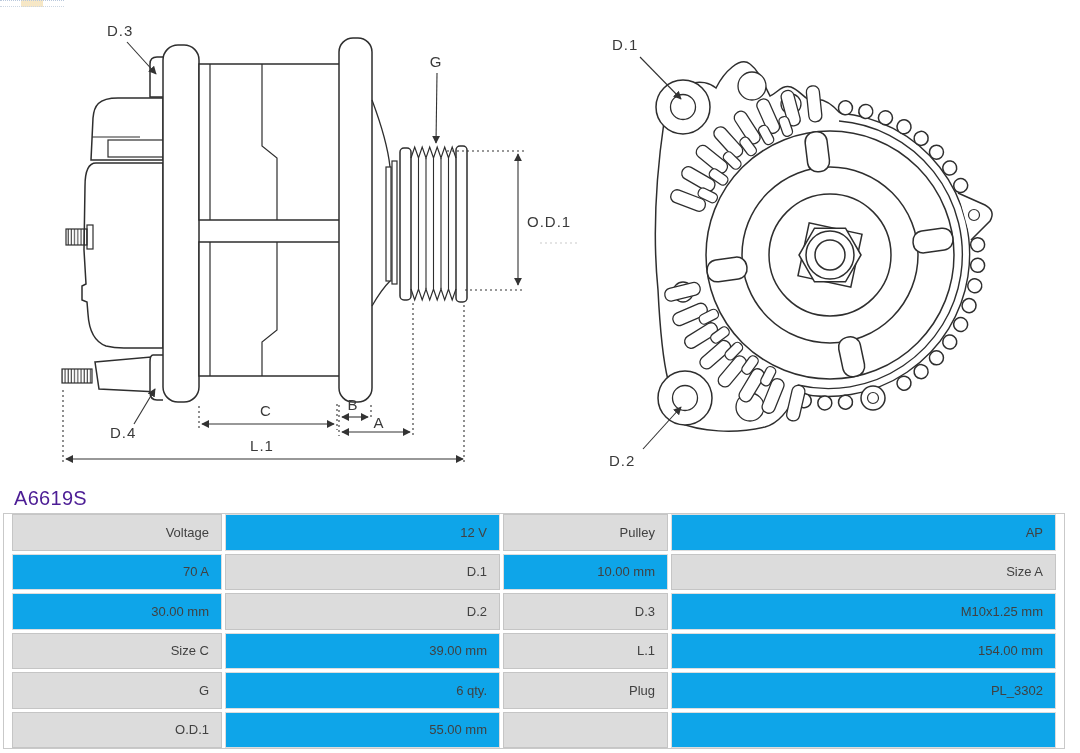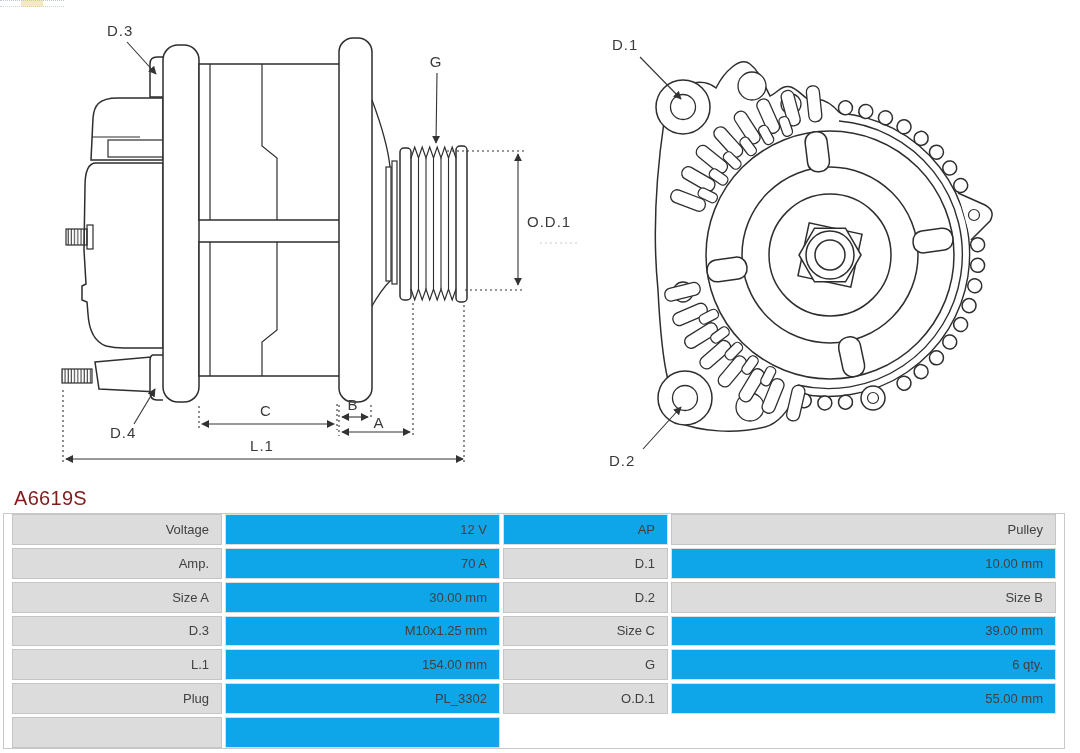--- a/index.html
+++ b/index.html
@@ -3,21 +3,21 @@
 <meta charset="utf-8">
 <style>
   html,body{margin:0;padding:0;background:#fff;}
   body{width:1080px;height:753px;position:relative;overflow:hidden;
        font-family:"Liberation Sans",sans-serif;}
   .artifact{position:absolute;left:0;top:0;width:64px;height:5px;
     background:linear-gradient(90deg,transparent 0 21px,#f6e7c6 21px 43px,transparent 43px 64px);
     border-top:1.5px dotted #b9c8dc;border-bottom:1.5px dotted #ccd6e2;}
   .drawing-svg{position:absolute;left:0;top:0;}
   .part-number{position:absolute;left:14px;top:487px;font-size:20px;font-weight:500;
-    color:#7f1d1d;letter-spacing:.3px;}
+    color:#4c1d95;letter-spacing:.3px;}
   .spec-table{position:absolute;left:3px;top:513px;width:1062px;height:236px;
     box-sizing:border-box;border:1px solid #c9c9c9;padding:0 8px;background:#fff;
     display:grid;grid-template-columns:210px 275px 165px 1fr;grid-auto-rows:1fr;gap:3px;}
   .cell{display:flex;align-items:center;justify-content:flex-end;
     padding-right:12px;font-size:13px;color:#414141;box-sizing:border-box;}
   .cell.lc{background:#dcdcdc;border:1px solid #c5c5c5;}
   .cell.vc{background:#0ea5e9;border:1px solid #dddddd;}
   svg text{font-family:"Liberation Sans",sans-serif;font-size:15px;fill:#3a3a3a;letter-spacing:1px;}
 </style>
 </head>
@@ -197,33 +197,31 @@
   </g>
   <text x="612" y="50">D.1</text>
   <text x="609" y="466">D.2</text>
 </svg>
 
 <div class="part-number">A6619S</div>
 
 <div class="spec-table">
   <div class="cell lc">Voltage</div>
   <div class="cell vc">12 V</div>
+  <div class="cell lc">Pulley</div>
   <div class="cell vc">AP</div>
-  <div class="cell lc">Pulley</div>
-
-  <div class="cell lc">Amp.</div>
+
   <div class="cell vc">70 A</div>
   <div class="cell lc">D.1</div>
   <div class="cell vc">10.00 mm</div>
 
   <div class="cell lc">Size A</div>
   <div class="cell vc">30.00 mm</div>
   <div class="cell lc">D.2</div>
 
-  <div class="cell lc">Size B</div>
   <div class="cell lc">D.3</div>
   <div class="cell vc">M10x1.25 mm</div>
 
   <div class="cell lc">Size C</div>
   <div class="cell vc">39.00 mm</div>
   <div class="cell lc">L.1</div>
   <div class="cell vc">154.00 mm</div>
 
   <div class="cell lc">G</div>
   <div class="cell vc">6 qty.</div>

